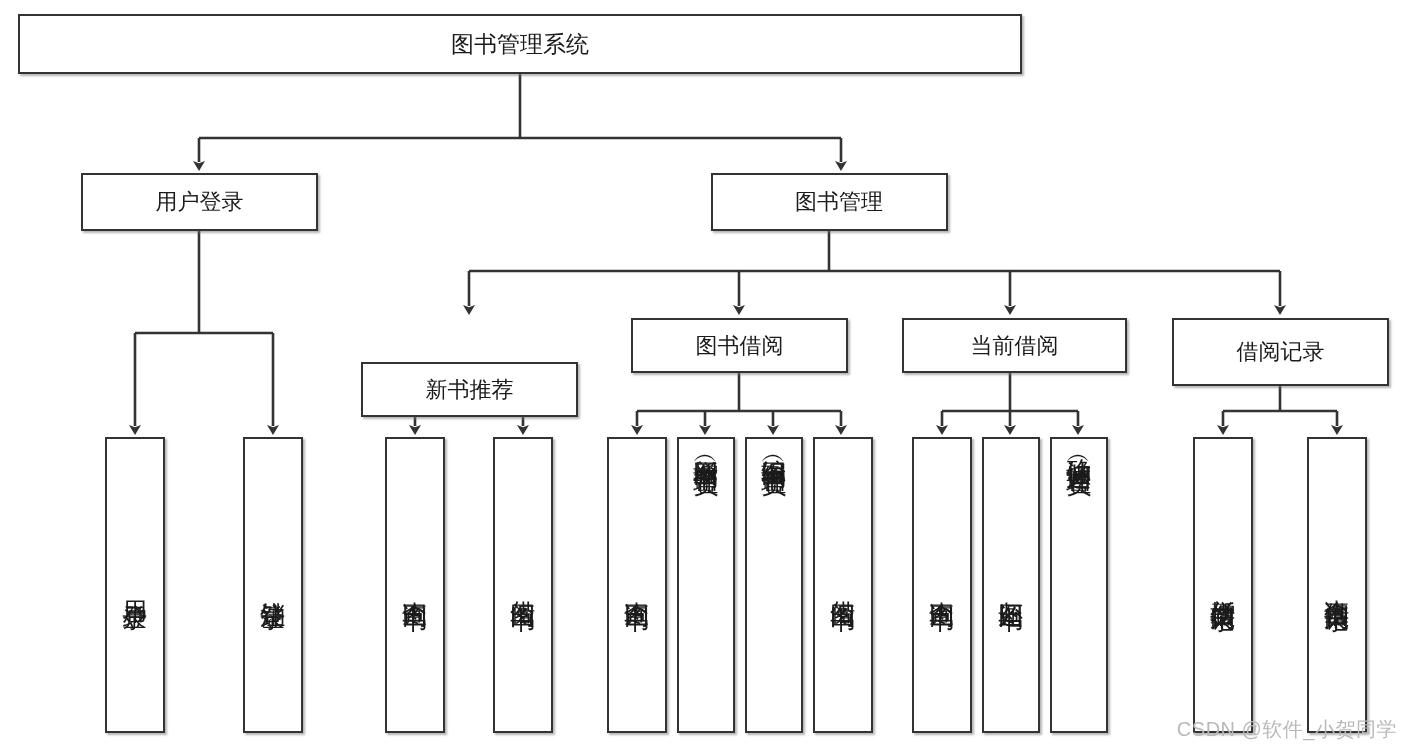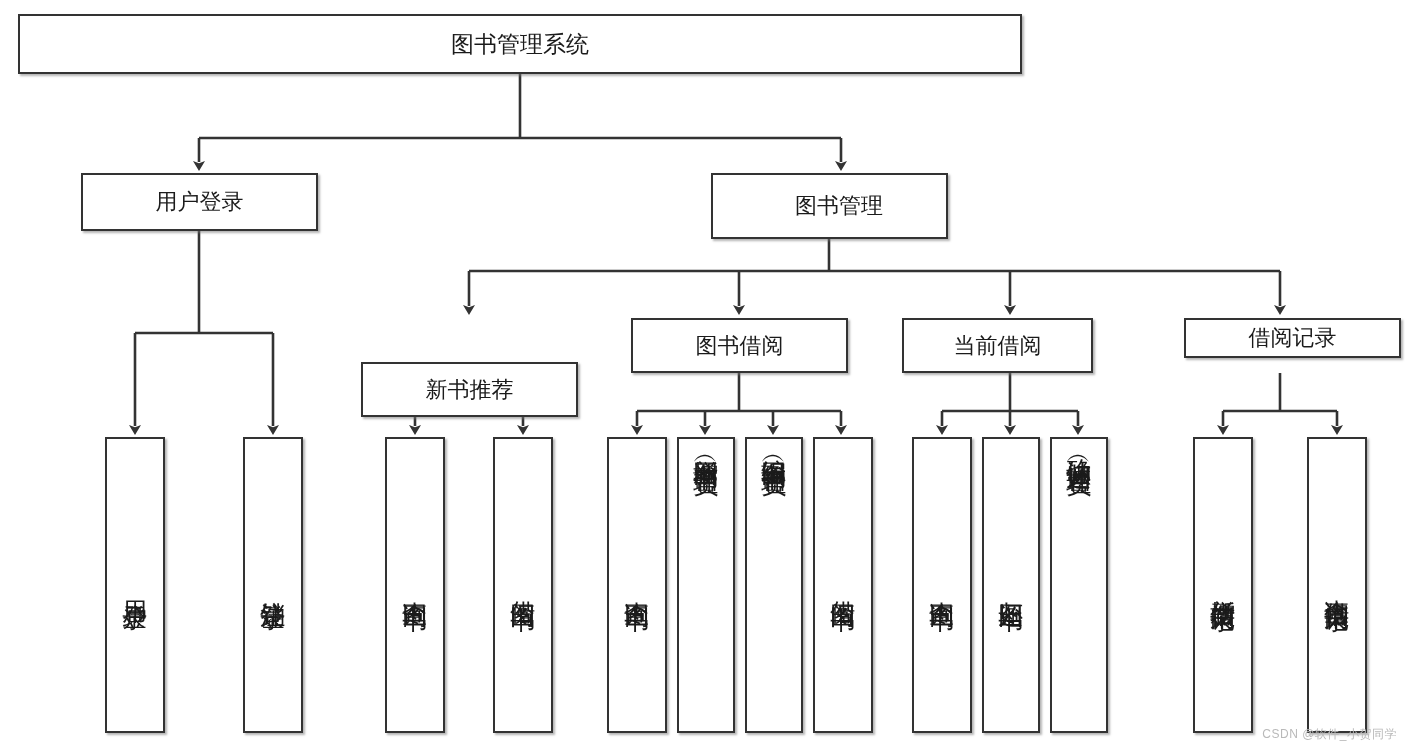--- a/index.html
+++ b/index.html
@@ -64,21 +64,21 @@
     margin: 0 auto;
   }
   .node.v.center .nlabel {
     margin-top: auto;
     margin-bottom: auto;
   }
   .watermark {
     position: absolute;
     right: 8px;
     bottom: 4px;
-    font-size: 12px;
+    font-size: 20px;
     color: #b9b9b9;
     white-space: nowrap;
     letter-spacing: 0.5px;
   }
 </style>
 </head>
 <body>
 
 <div id="canvas">
 
@@ -132,34 +132,34 @@
     </g>
   </svg>
 
   <div class="node h lvl1" style="left:18px; top:14px; width:1004px; height:60px;">
     <span class="nlabel">图书管理系统</span>
   </div>
 
   <div class="node h" style="left:81px; top:173px; width:237px; height:58px;">
     <span class="nlabel">用户登录</span>
   </div>
-  <div class="node h" style="left:711px; top:173px; width:237px; height:66px;padding-left:19px;">
+  <div class="node h" style="left:711px; top:173px; width:237px; height:58px;padding-left:19px;">
     <span class="nlabel">图书管理</span>
   </div>
 
   <div class="node h" style="left:361px; top:318px; width:217px; height:55px;margin-top:44px;">
     <span class="nlabel">新书推荐</span>
   </div>
   <div class="node h" style="left:631px; top:318px; width:217px; height:55px;font-family:Liberation Serif, serif;">
     <span class="nlabel">图书借阅</span>
   </div>
-  <div class="node h" style="left:902px; top:318px; width:191px; height:55px;">
+  <div class="node h" style="left:902px; top:318px; width:225px; height:55px;">
     <span class="nlabel">当前借阅</span>
   </div>
-  <div class="node h" style="left:1172px; top:318px; width:217px; height:40px;margin-left:12px;">
+  <div class="node h" style="left:1172px; top:318px; width:217px; height:68px;">
     <span class="nlabel">借阅记录</span>
   </div>
 
   <div class="node v center" style="left:105px; top:437px; width:60px; height:296px;">
     <span class="nlabel">用户登录</span>
   </div>
   <div class="node v center" style="left:243px; top:437px; width:60px; height:296px;">
     <span class="nlabel">注销登录</span>
   </div>
 

